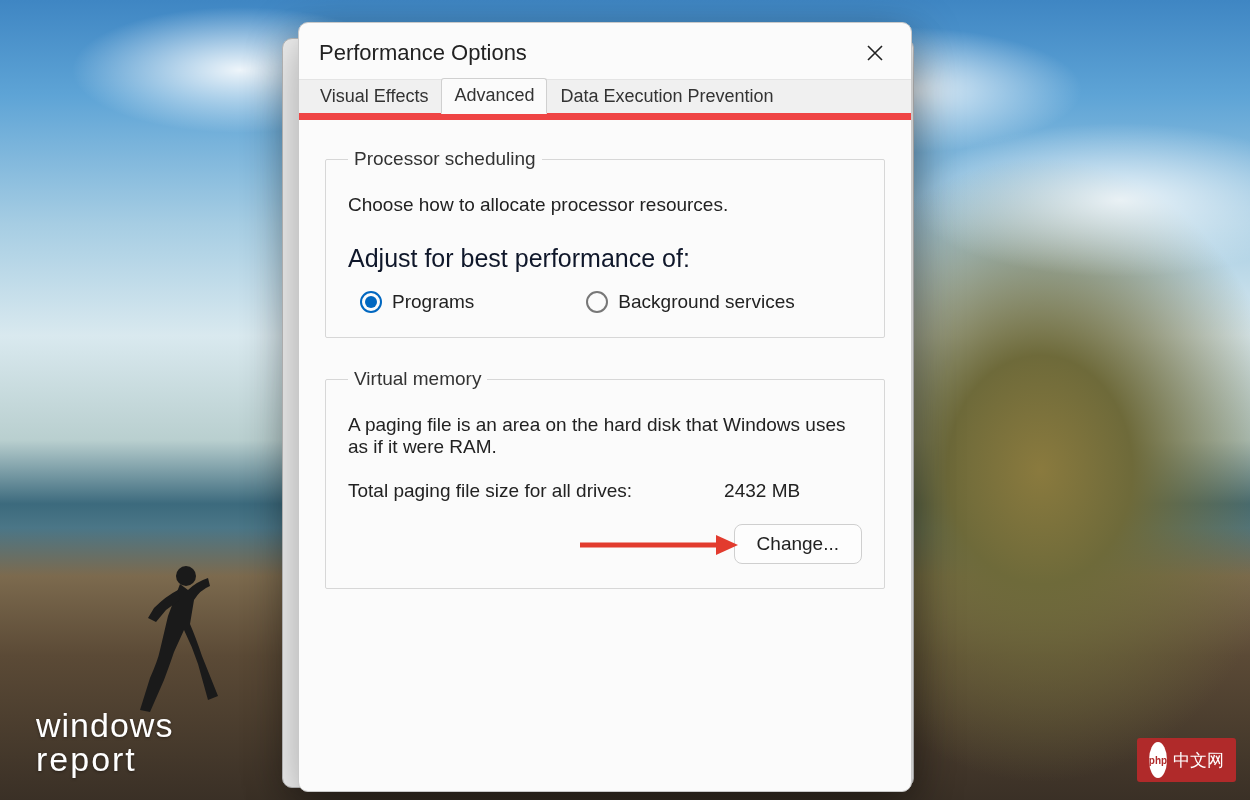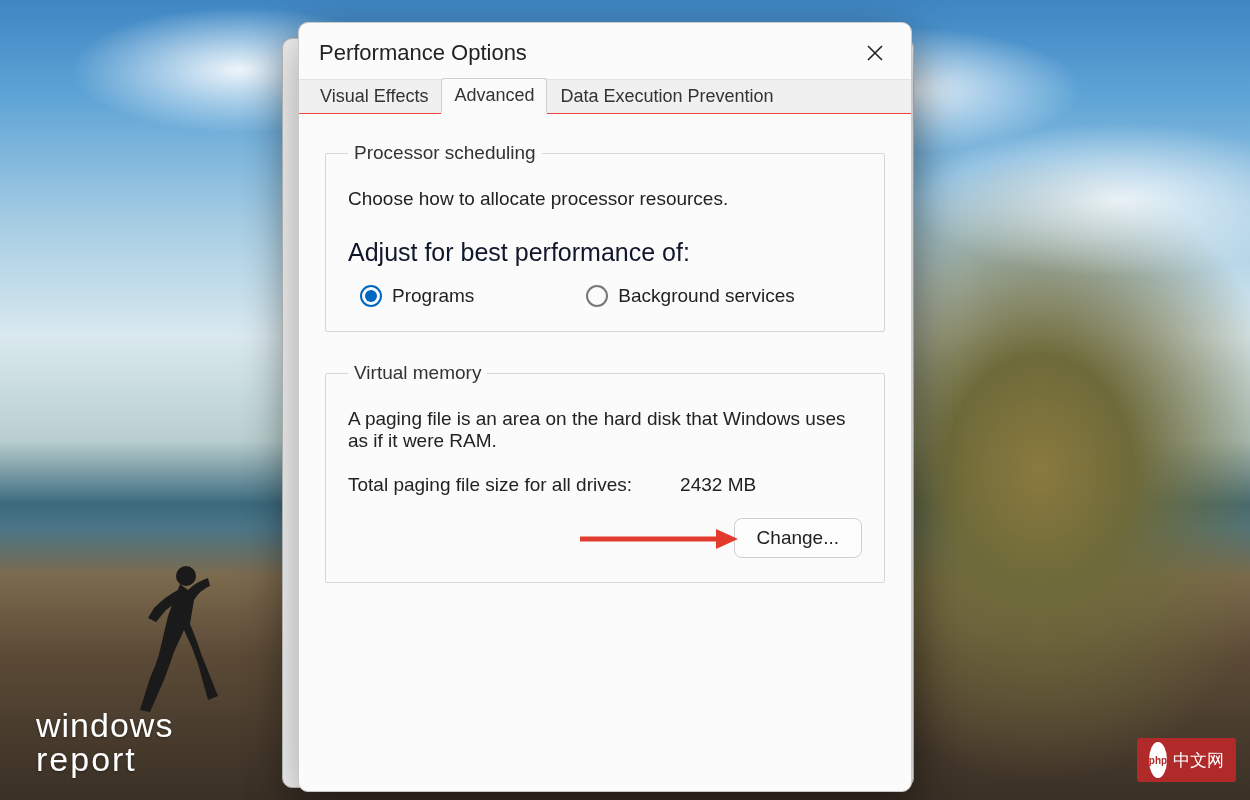--- a/index.html
+++ b/index.html
@@ -104,21 +104,21 @@
     position:relative; top:1px;
   }
   .tab.active{
     background:#fbfbfb;
     border:1px solid #d0d0d0;
     border-bottom:1px solid #fbfbfb;
     border-radius:3px 3px 0 0;
   }
   .tab-body{
     flex:1; padding:28px 26px;
-    border-top:1px solid #ef4444;
+    border-top:7px solid #ef4444;
   }
 
   fieldset.group{
     border:1px solid #d7d7d7;
     border-radius:2px;
     margin:0 0 30px 0;
     padding:22px 22px 24px 22px;
   }
   fieldset.group legend{
     font-size:19px; color:#333; padding:0 6px;
@@ -131,21 +131,21 @@
   .radio{display:flex; align-items:center; gap:10px; font-size:19px; color:#222; cursor:pointer;padding-left:12px;}
   .radio .rc{
     width:22px; height:22px; border-radius:50%;
     border:2px solid #777; display:flex; align-items:center; justify-content:center;
   }
   .radio.selected .rc{border-color:#0067c0;}
   .radio.selected .rc::after{
     content:""; width:12px; height:12px; border-radius:50%; background:#0067c0;
   }
 
-  .kv-row{display:flex; gap:48px; font-size:19px; color:#222; margin-top:22px;text-align:center;}
+  .kv-row{display:flex; gap:92px; font-size:19px; color:#222; margin-top:22px;text-align:center;}
   .btn-row{display:flex; justify-content:flex-end; margin-top:22px; position:relative;}
   .win-btn{
     padding:8px 22px; font-size:19px;
     background:#fdfdfd; border:1px solid #cfcfcf; border-radius:8px;
     cursor:pointer; color:#222;
   }
 
   .arrow{
     position:absolute;
     left:230px; top:8px;

